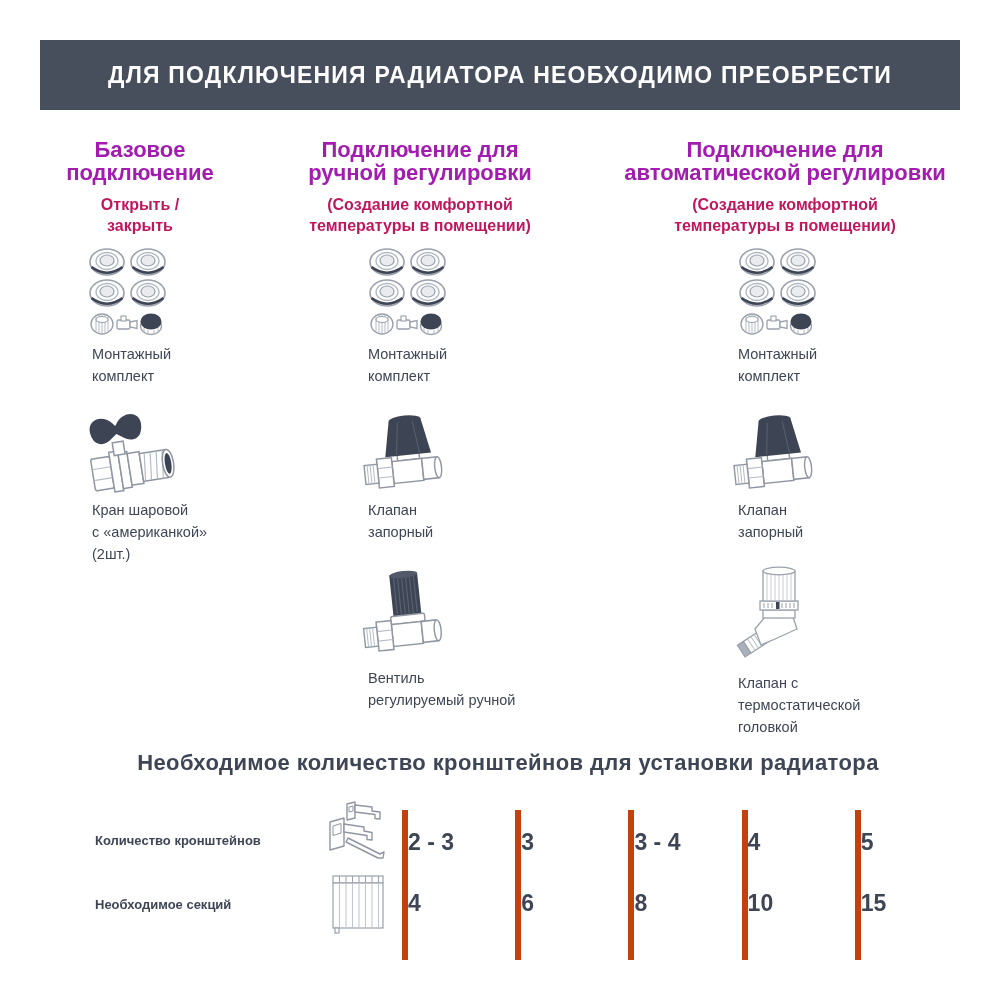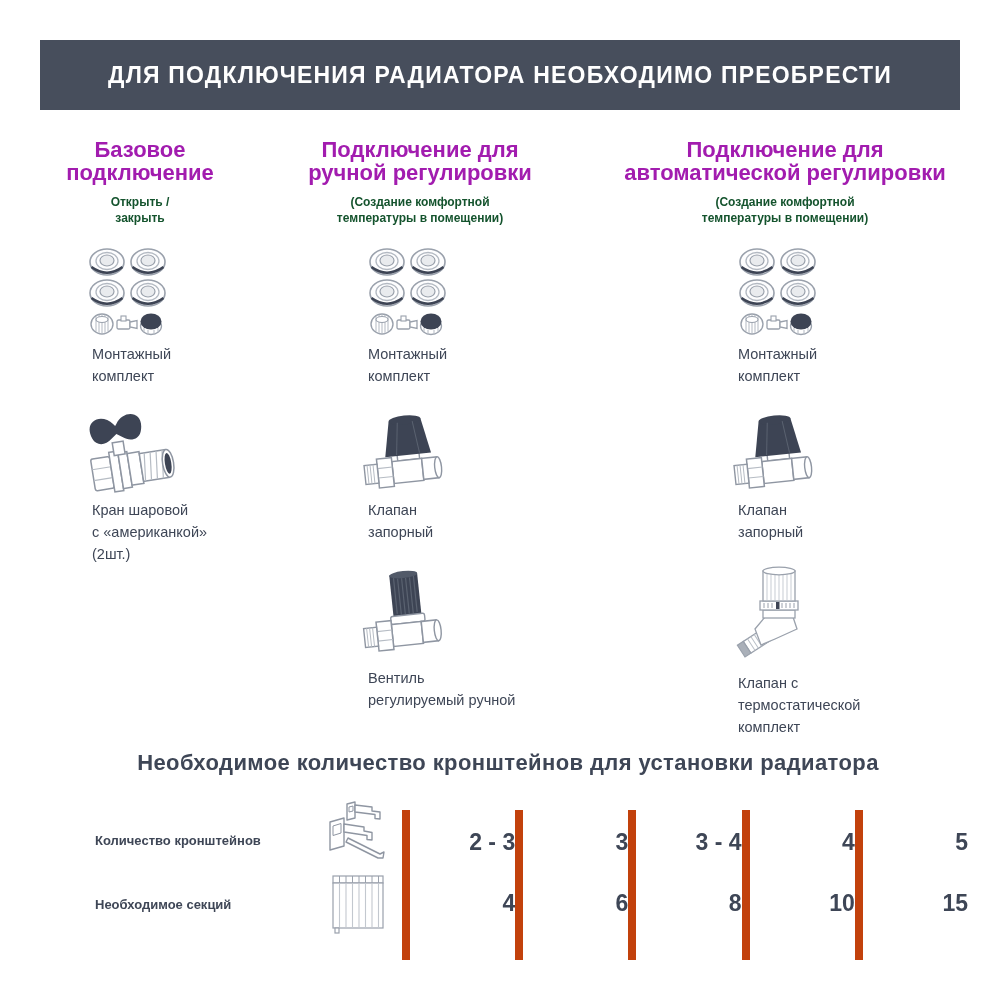--- a/index.html
+++ b/index.html
@@ -3,26 +3,26 @@
 <meta charset="utf-8">
 <style>
   html,body{margin:0;padding:0;background:#ffffff;}
   body{width:1000px;height:1000px;font-family:"Liberation Sans","DejaVu Sans",sans-serif;color:#3e4656;}
   .page{position:relative;width:980px;height:1000px;background:#fff;overflow:hidden;}
   .abs{position:absolute;}
   .banner{left:40px;top:40px;width:920px;height:70px;background:#474e5c;display:flex;align-items:center;justify-content:center;}
   .banner h1{margin:0;color:#fff;font-size:23px;font-weight:bold;letter-spacing:1.2px;white-space:nowrap;}
   .col-head{text-align:center;}
   .col-title{margin:0;font-size:22px;font-weight:bold;line-height:1.06;white-space:pre-line;color:#a21caf;}
-  .col-sub{margin:9px 0 0;font-size:12px;font-weight:bold;line-height:1.35;white-space:pre-line;color:#14532d;}
+  .col-sub{margin:9px 0 0;font-size:16px;font-weight:bold;line-height:1.35;white-space:pre-line;color:#be185d;}
   .item-label{font-size:14.5px;font-weight:normal;line-height:1.5;white-space:pre-line;color:#3e4656;}
   .section-title{left:0;top:750px;width:1000px;text-align:center;font-size:22px;font-weight:bold;letter-spacing:0.4px;padding-left:8px;}
   .row-label{font-size:13px;font-weight:bold;white-space:nowrap;}
   .values{left:402px;top:810px;width:566px;height:150px;display:flex;}
-  .vcol{flex:1;border-left:8px solid #c2410c;display:flex;flex-direction:column;align-items:flex-end;}
+  .vcol{flex:1;border-left:6px solid #c2410c;display:flex;flex-direction:column;align-items:flex-start;}
   .vcell{display:flex;align-items:center;font-size:23px;font-weight:bold;color:#3e4656;}
   .v1{height:64px;}
   .v2{height:58px;}
   svg{display:block;}
 </style>
 </head>
 <body>
 
 <div class="page">
 
@@ -282,21 +282,21 @@
       <rect x="25" y="38" width="38" height="9" fill="#fff" stroke="#9aa1ac" stroke-width="1.3"></rect>
       <path d="M29 40 V45 M33 40 V45 M37 40 V45 M47 40 V45 M51 40 V45 M55 40 V45 M59 40 V45" stroke="#9aa1ac" stroke-width="1" fill="none"></path>
       <rect x="41" y="39" width="3.5" height="7" fill="#3d4454"></rect>
       <rect x="28" y="8" width="32" height="30" fill="#fff" stroke="#9aa1ac" stroke-width="1.3"></rect>
       <path d="M32 9 V37 M36 9 V37 M40 9 V37 M44 9 V37 M48 9 V37 M52 9 V37 M56 9 V37" stroke="#ccd1d8" stroke-width="1.1" fill="none"></path>
       <ellipse cx="44" cy="8" rx="16" ry="3.8" fill="#fff" stroke="#9aa1ac" stroke-width="1.3"></ellipse>
     </svg>
   </div>
   <div class="item-label abs" style="left:738px;top:673px">Клапан с
 термостатической
-комплект</div>
+головкой</div>
 
   <div class="section-title abs">Необходимое количество кронштейнов для установки радиатора</div>
 
   <div class="row-label abs" style="left:95px;top:833px">Количество кронштейнов</div>
   <div class="row-label abs" style="left:95px;top:897px">Необходимое секций</div>
 
   <div class="abs" style="left:322px;top:798px">
     <svg width="70" height="68" viewBox="0 0 70 68" fill="#fff" stroke="#8f96a2" stroke-width="1.4" stroke-linejoin="round">
       <path d="M25 6 L33 4 L33 20 L25 22 Z"></path>
       <path d="M27 9 L31 8 L31 13 L27 14 Z" fill="none" stroke-width="1"></path>

